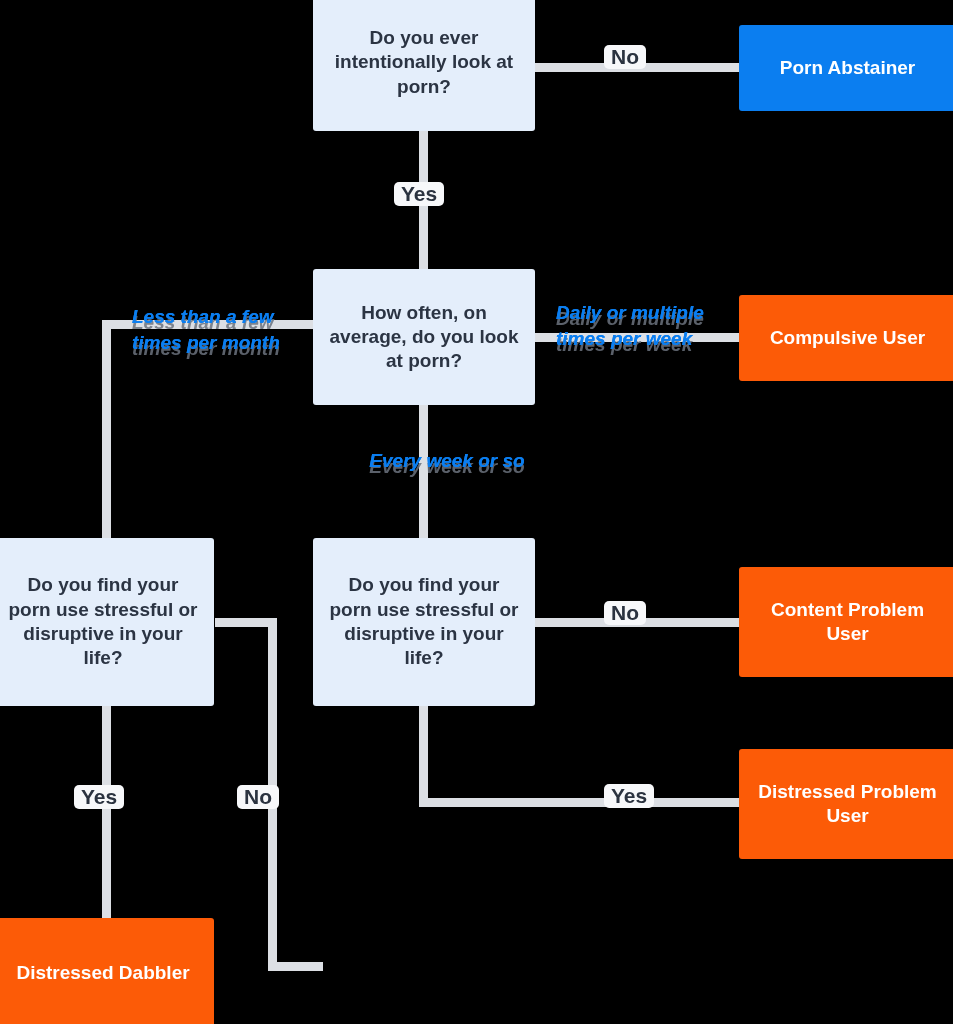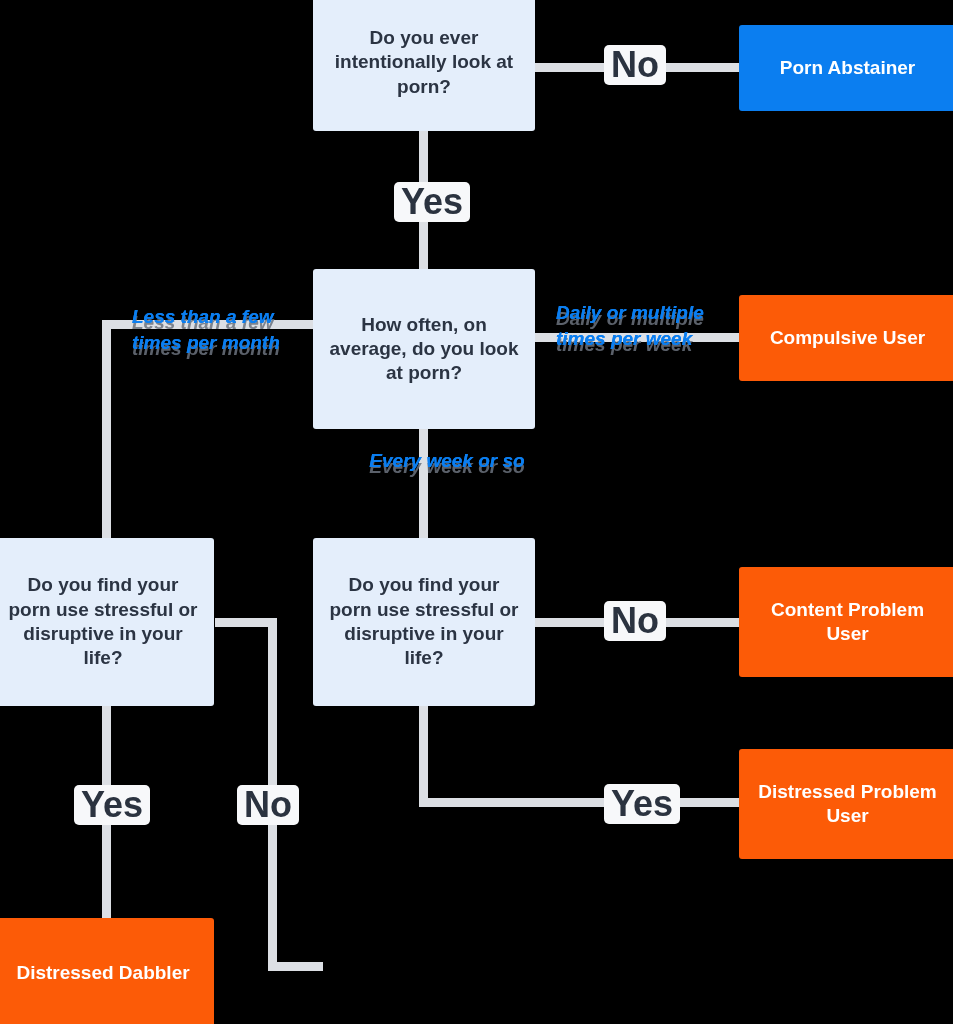--- a/index.html
+++ b/index.html
@@ -40,21 +40,21 @@
 
   
   .elabel{
     position:absolute;
     display:flex;align-items:center;justify-content:center;
     font-weight:700;
     color:#2b3340;
     background:#f7f8fa;
     border-radius:5px;
     padding:1px 7px;
-    font-size:36px;
+    font-size:21px;
     line-height:1.05;
     white-space:nowrap;
     z-index:5;
   }
   
   .elabel.small{
     font-size:19px;
     padding:2px 4px;
     line-height:1.35;
     white-space:normal;
@@ -97,21 +97,21 @@
   <div class="conn v" style="left:102px;top:706px;height:212px;"></div>
 
   <div class="conn h" style="left:215px;top:618px;width:62px;"></div>
   <div class="conn v" style="left:268px;top:618px;height:348px;"></div>
   <div class="conn h" style="left:268px;top:962px;width:55px;"></div>
 
   <div class="node decision" style="left:313px;top:-6px;width:222px;height:137px;">Do you ever intentionally look at porn?</div>
 
   <div class="node term blue" style="left:739px;top:25px;width:217px;height:86px;">Porn Abstainer</div>
 
-  <div class="node decision" style="left:313px;top:269px;width:222px;height:160px;text-align:center;">How often, on average, do you look at porn?</div>
+  <div class="node decision" style="left:313px;top:269px;width:222px;height:136px;text-align:center;">How often, on average, do you look at porn?</div>
 
   <div class="node term orange" style="left:739px;top:295px;width:217px;height:86px;">Compulsive User</div>
 
   <div class="node decision" style="left:-8px;top:538px;width:222px;height:168px;">Do you find your porn use stressful or disruptive in your life?</div>
 
   <div class="node decision" style="left:313px;top:538px;width:222px;height:168px;">Do you find your porn use stressful or disruptive in your life?</div>
 
   <div class="node term orange" style="left:739px;top:567px;width:217px;height:110px;">Content Problem User</div>
 
   <div class="node term orange" style="left:739px;top:749px;width:217px;height:110px;">Distressed Problem User</div>

